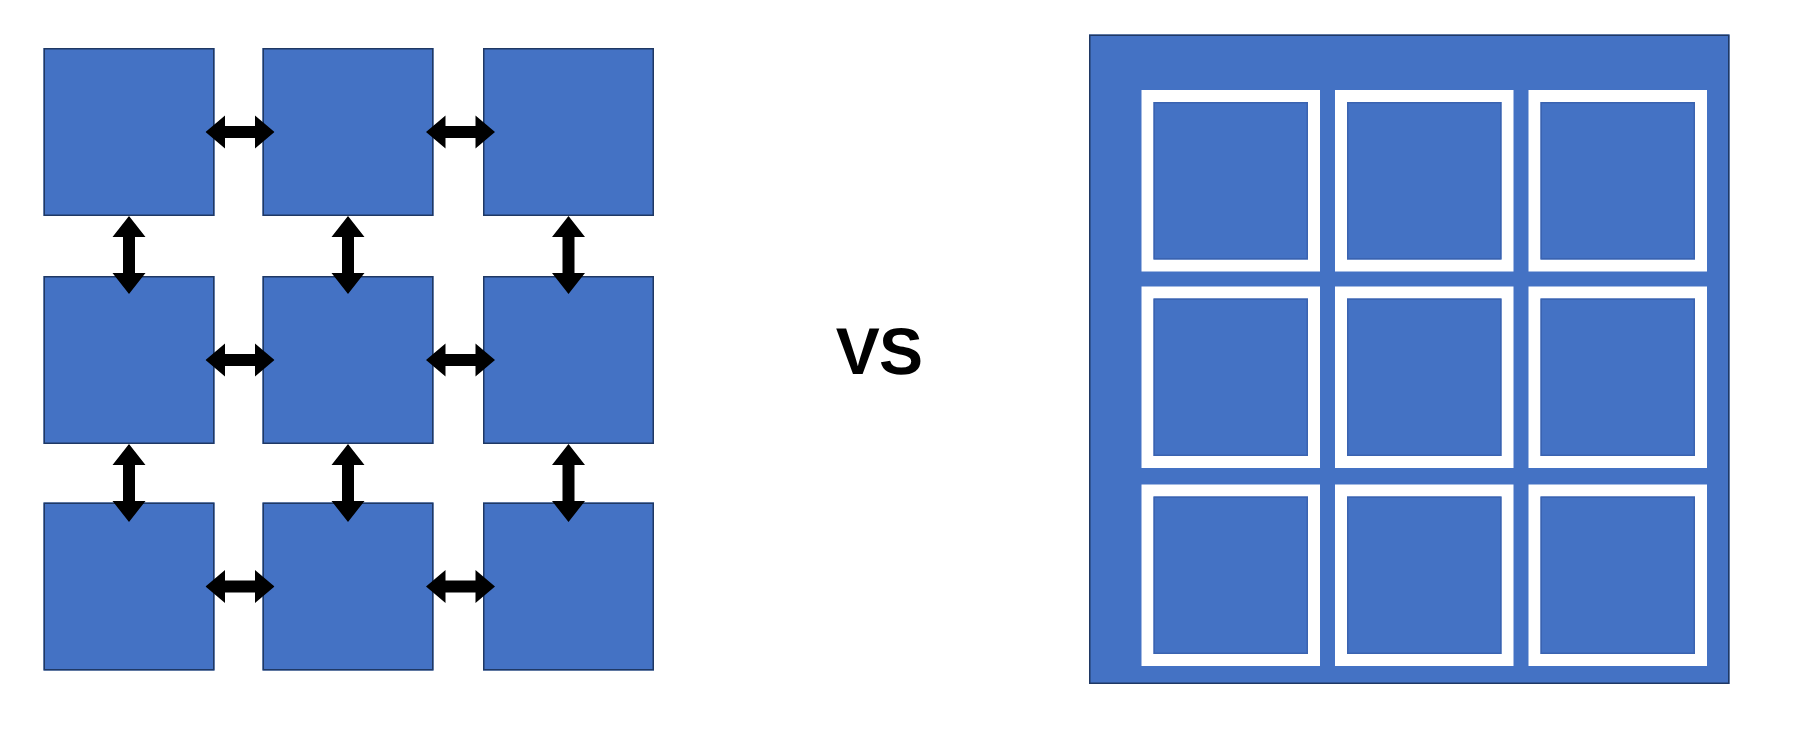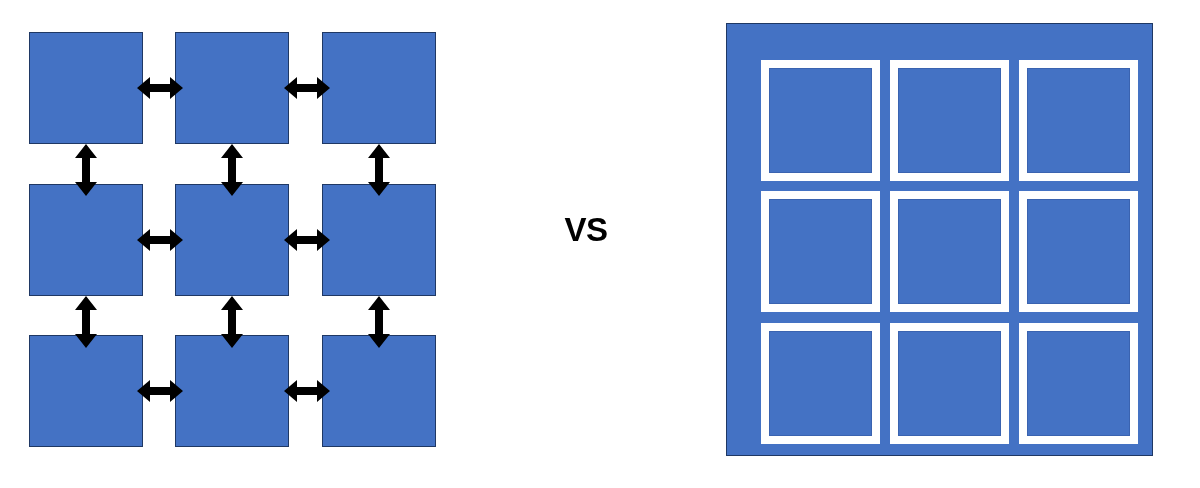--- a/index.html
+++ b/index.html
@@ -56,21 +56,21 @@
   }
   .arrow-h svg, .arrow-v svg { display: block; }
 
   
   #vs-label {
     position: absolute;
     left: 556px;
     top: 213px;
     width: 60px;
     text-align: center;
-    font-size: 33px;
+    font-size: 44px;
     font-weight: bold;
     color: #000000;
     font-family: "Liberation Sans", sans-serif;
     letter-spacing: -0.5px;
     line-height: 1;
   }
 
   
   #right-diagram {
     position: absolute;

